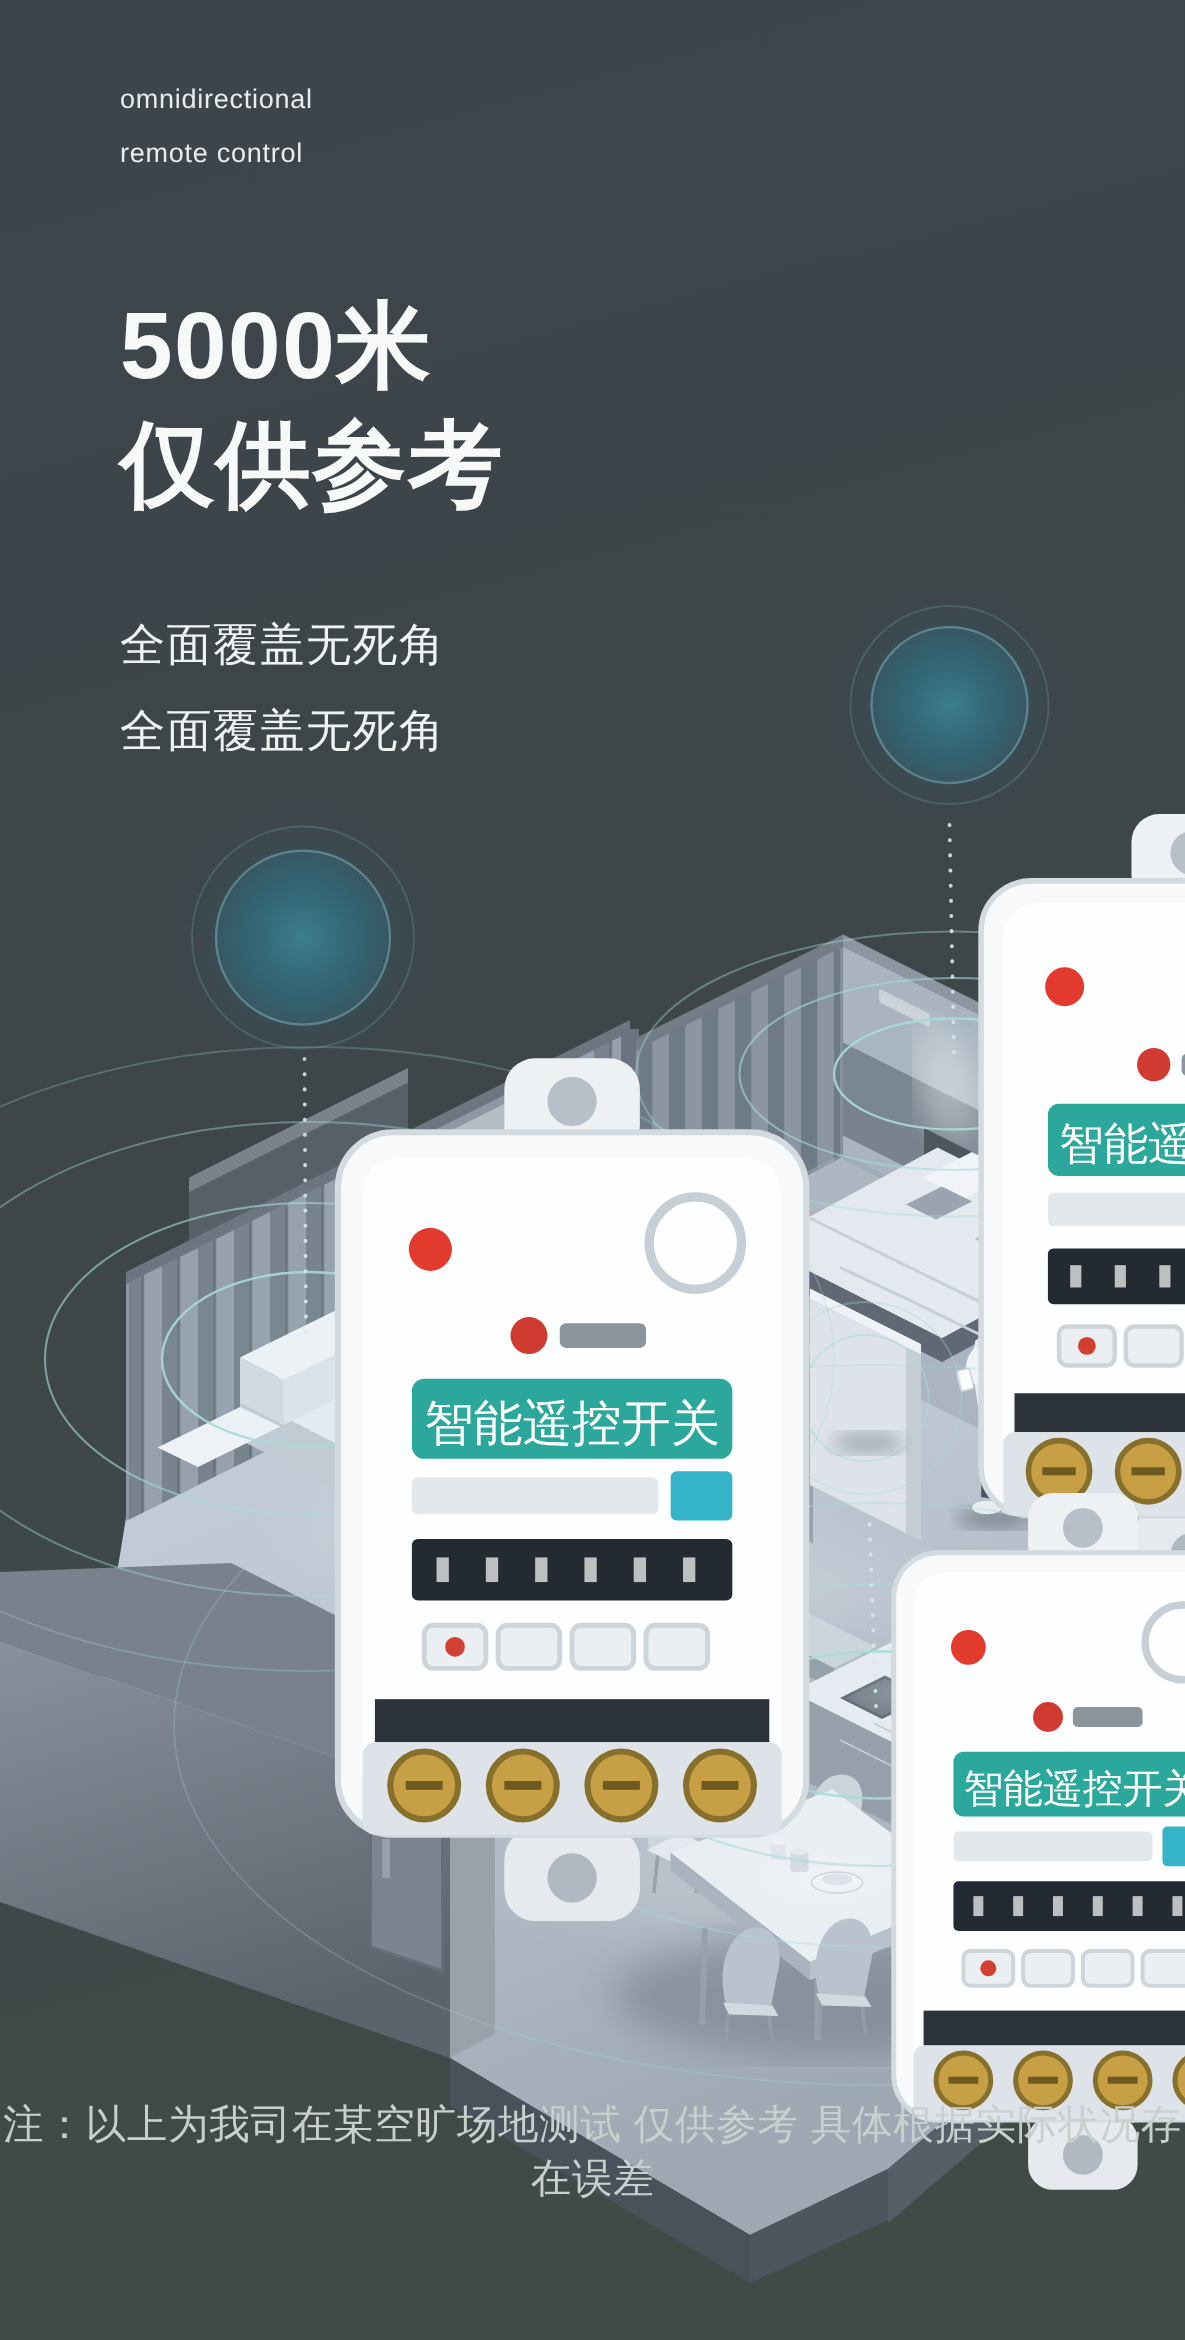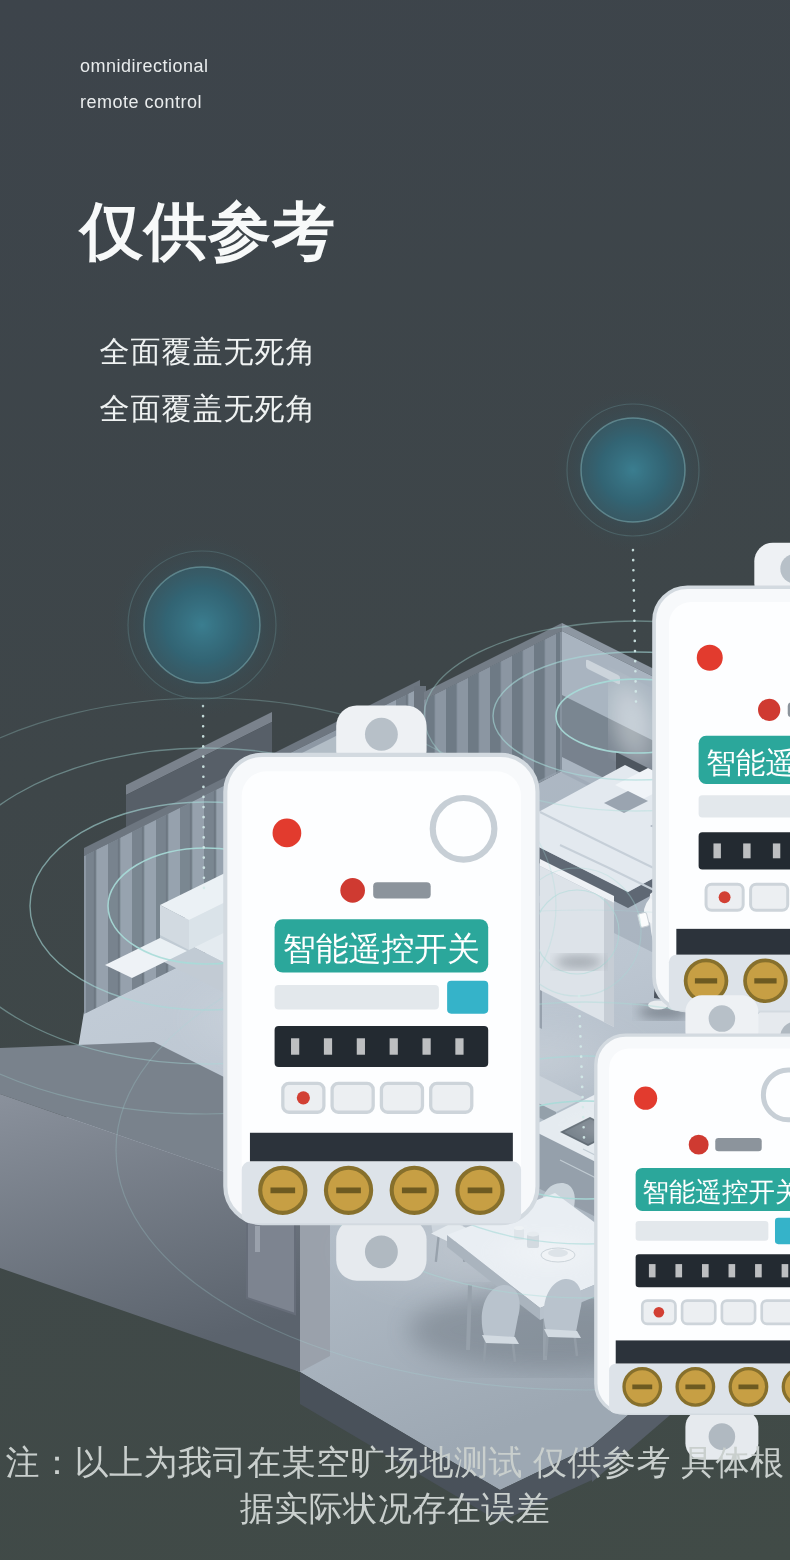--- a/index.html
+++ b/index.html
@@ -13,25 +13,25 @@
   .copy{position:absolute;left:80px;top:48px;z-index:5;}
   .eyebrow div{
     color:#e9eced;font-size:18px;line-height:36px;font-weight:400;letter-spacing:.5px;
   }
   .title{margin-top:72px;}
   .title div{
     color:#f7f9f9;font-size:63px;line-height:79px;font-weight:700;letter-spacing:1px;
   }
   .subs{margin-top:52px;}
   .subs div{
-    color:#eff2f2;font-size:30px;line-height:57px;font-weight:400;letter-spacing:1px;text-align:center;
+    color:#eff2f2;font-size:30px;line-height:57px;font-weight:400;letter-spacing:1px;
   }
   .footnote{
-    position:absolute;left:0;right:0;top:1440px;text-align:center;z-index:5;
-    color:#c9cfcd;font-size:34px;font-weight:500;letter-spacing:.5px;
+    position:absolute;left:0;right:0;top:1398px;text-align:center;z-index:5;
+    color:#c9cfcd;font-size:27px;font-weight:500;letter-spacing:.5px;
   }
 </style>
 </head>
 <body>
 
 <div class="poster">
 
   <svg class="scene" width="790" height="1560" viewBox="0 0 790 1560" aria-hidden="true">
     <defs>
       <linearGradient id="floorG" x1="0" y1="0" x2="0.4" y2="1">
@@ -395,20 +395,21 @@
       <use href="#dev" transform="translate(-21,-30) scale(0.42)"></use>
     </g>
   </svg>
 
   <div class="copy">
     <div class="eyebrow">
       <div>omnidirectional</div>
       <div>remote control</div>
     </div>
     <div class="title">
+      <div>5000米</div>
       <div>仅供参考</div>
     </div>
     <div class="subs">
       <div>全面覆盖无死角</div>
       <div>全面覆盖无死角</div>
     </div>
   </div>
 
   <div class="footnote">注：以上为我司在某空旷场地测试 仅供参考 具体根据实际状况存在误差</div>
 </div>

